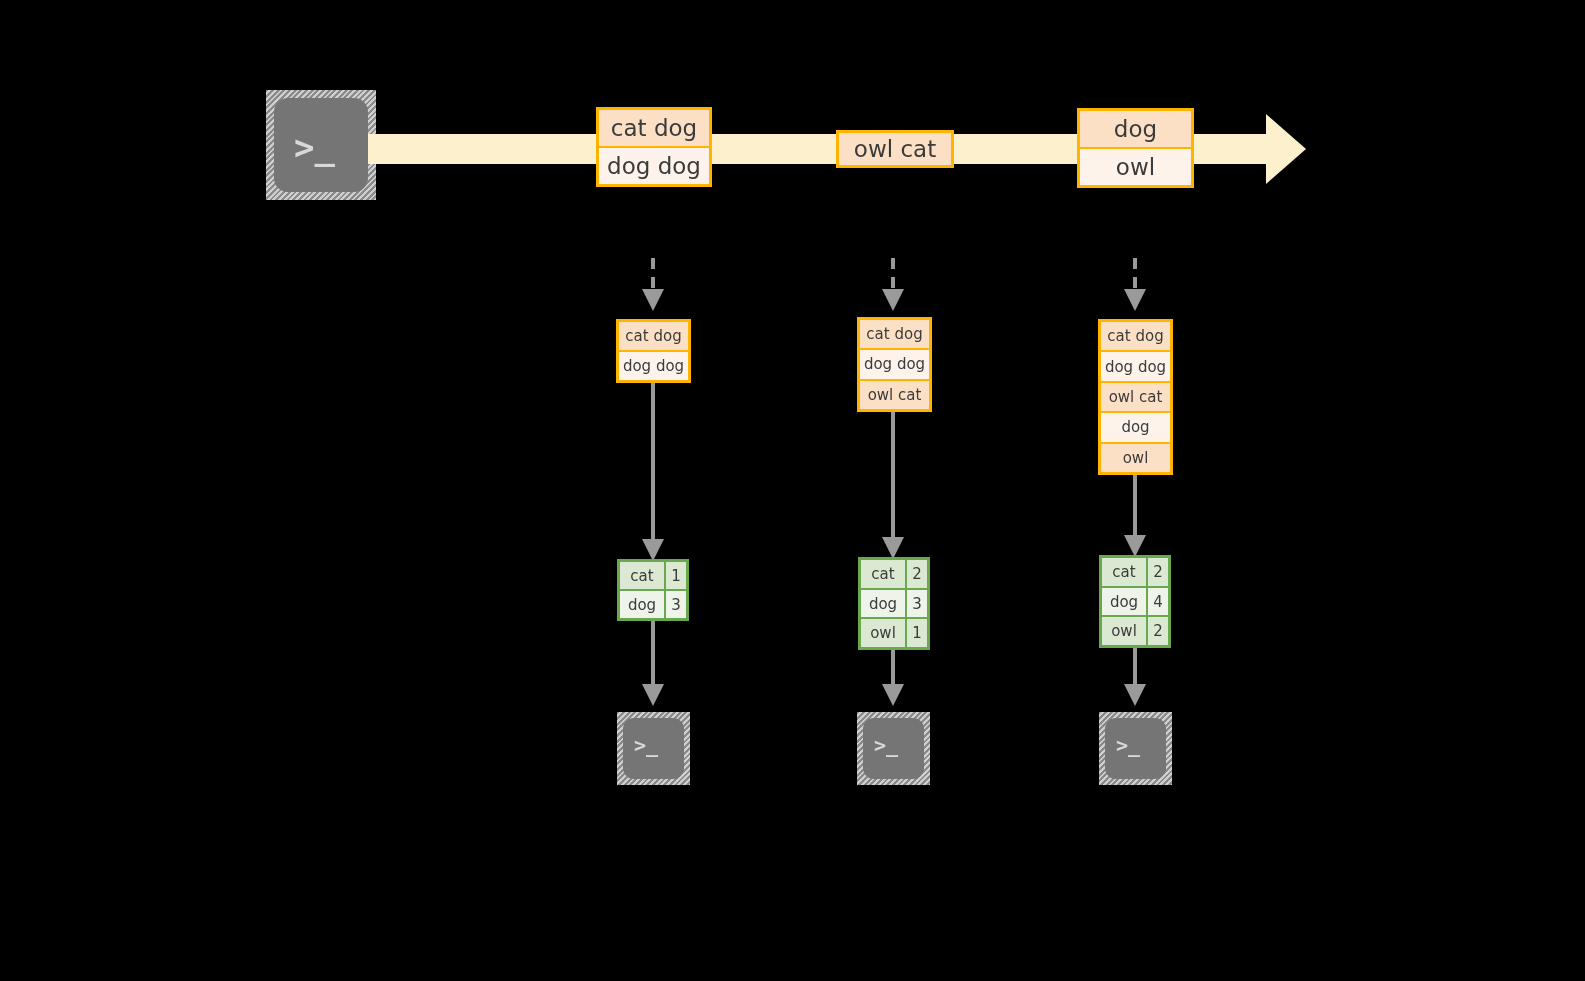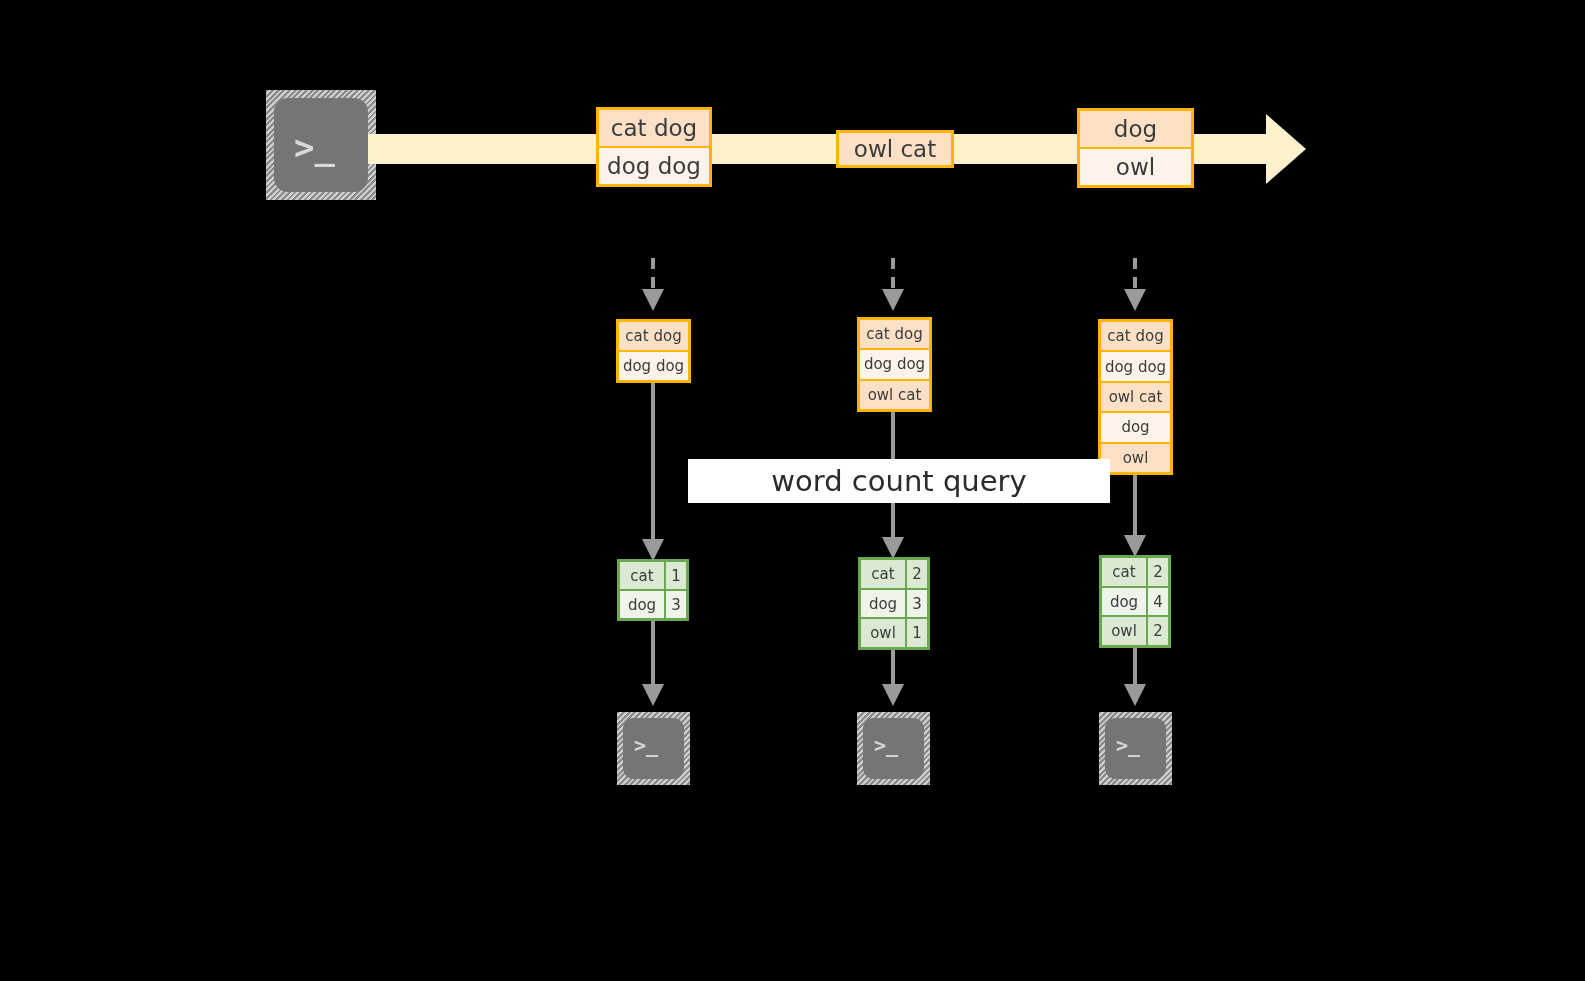--- a/index.html
+++ b/index.html
@@ -280,15 +280,14 @@
 
   <div class="vline" style="left:1133px; top:648px; height:44px;"></div>
   <div class="vhead" style="left:1124px; top:684px;"></div>
 
   <div class="term term-small" style="left:1099px; top:712px; width:73px; height:73px;">
     <div class="term-inner">
       <span class="term-glyph" style="left:11px; top:17px; font-size:20px;">&gt;_</span>
     </div>
   </div>
 
-  <div class="query-label" style="left:688px; top:459px; width:422px; height:44px;">word count query</div>
 
 </div>
 
 </body></html>

